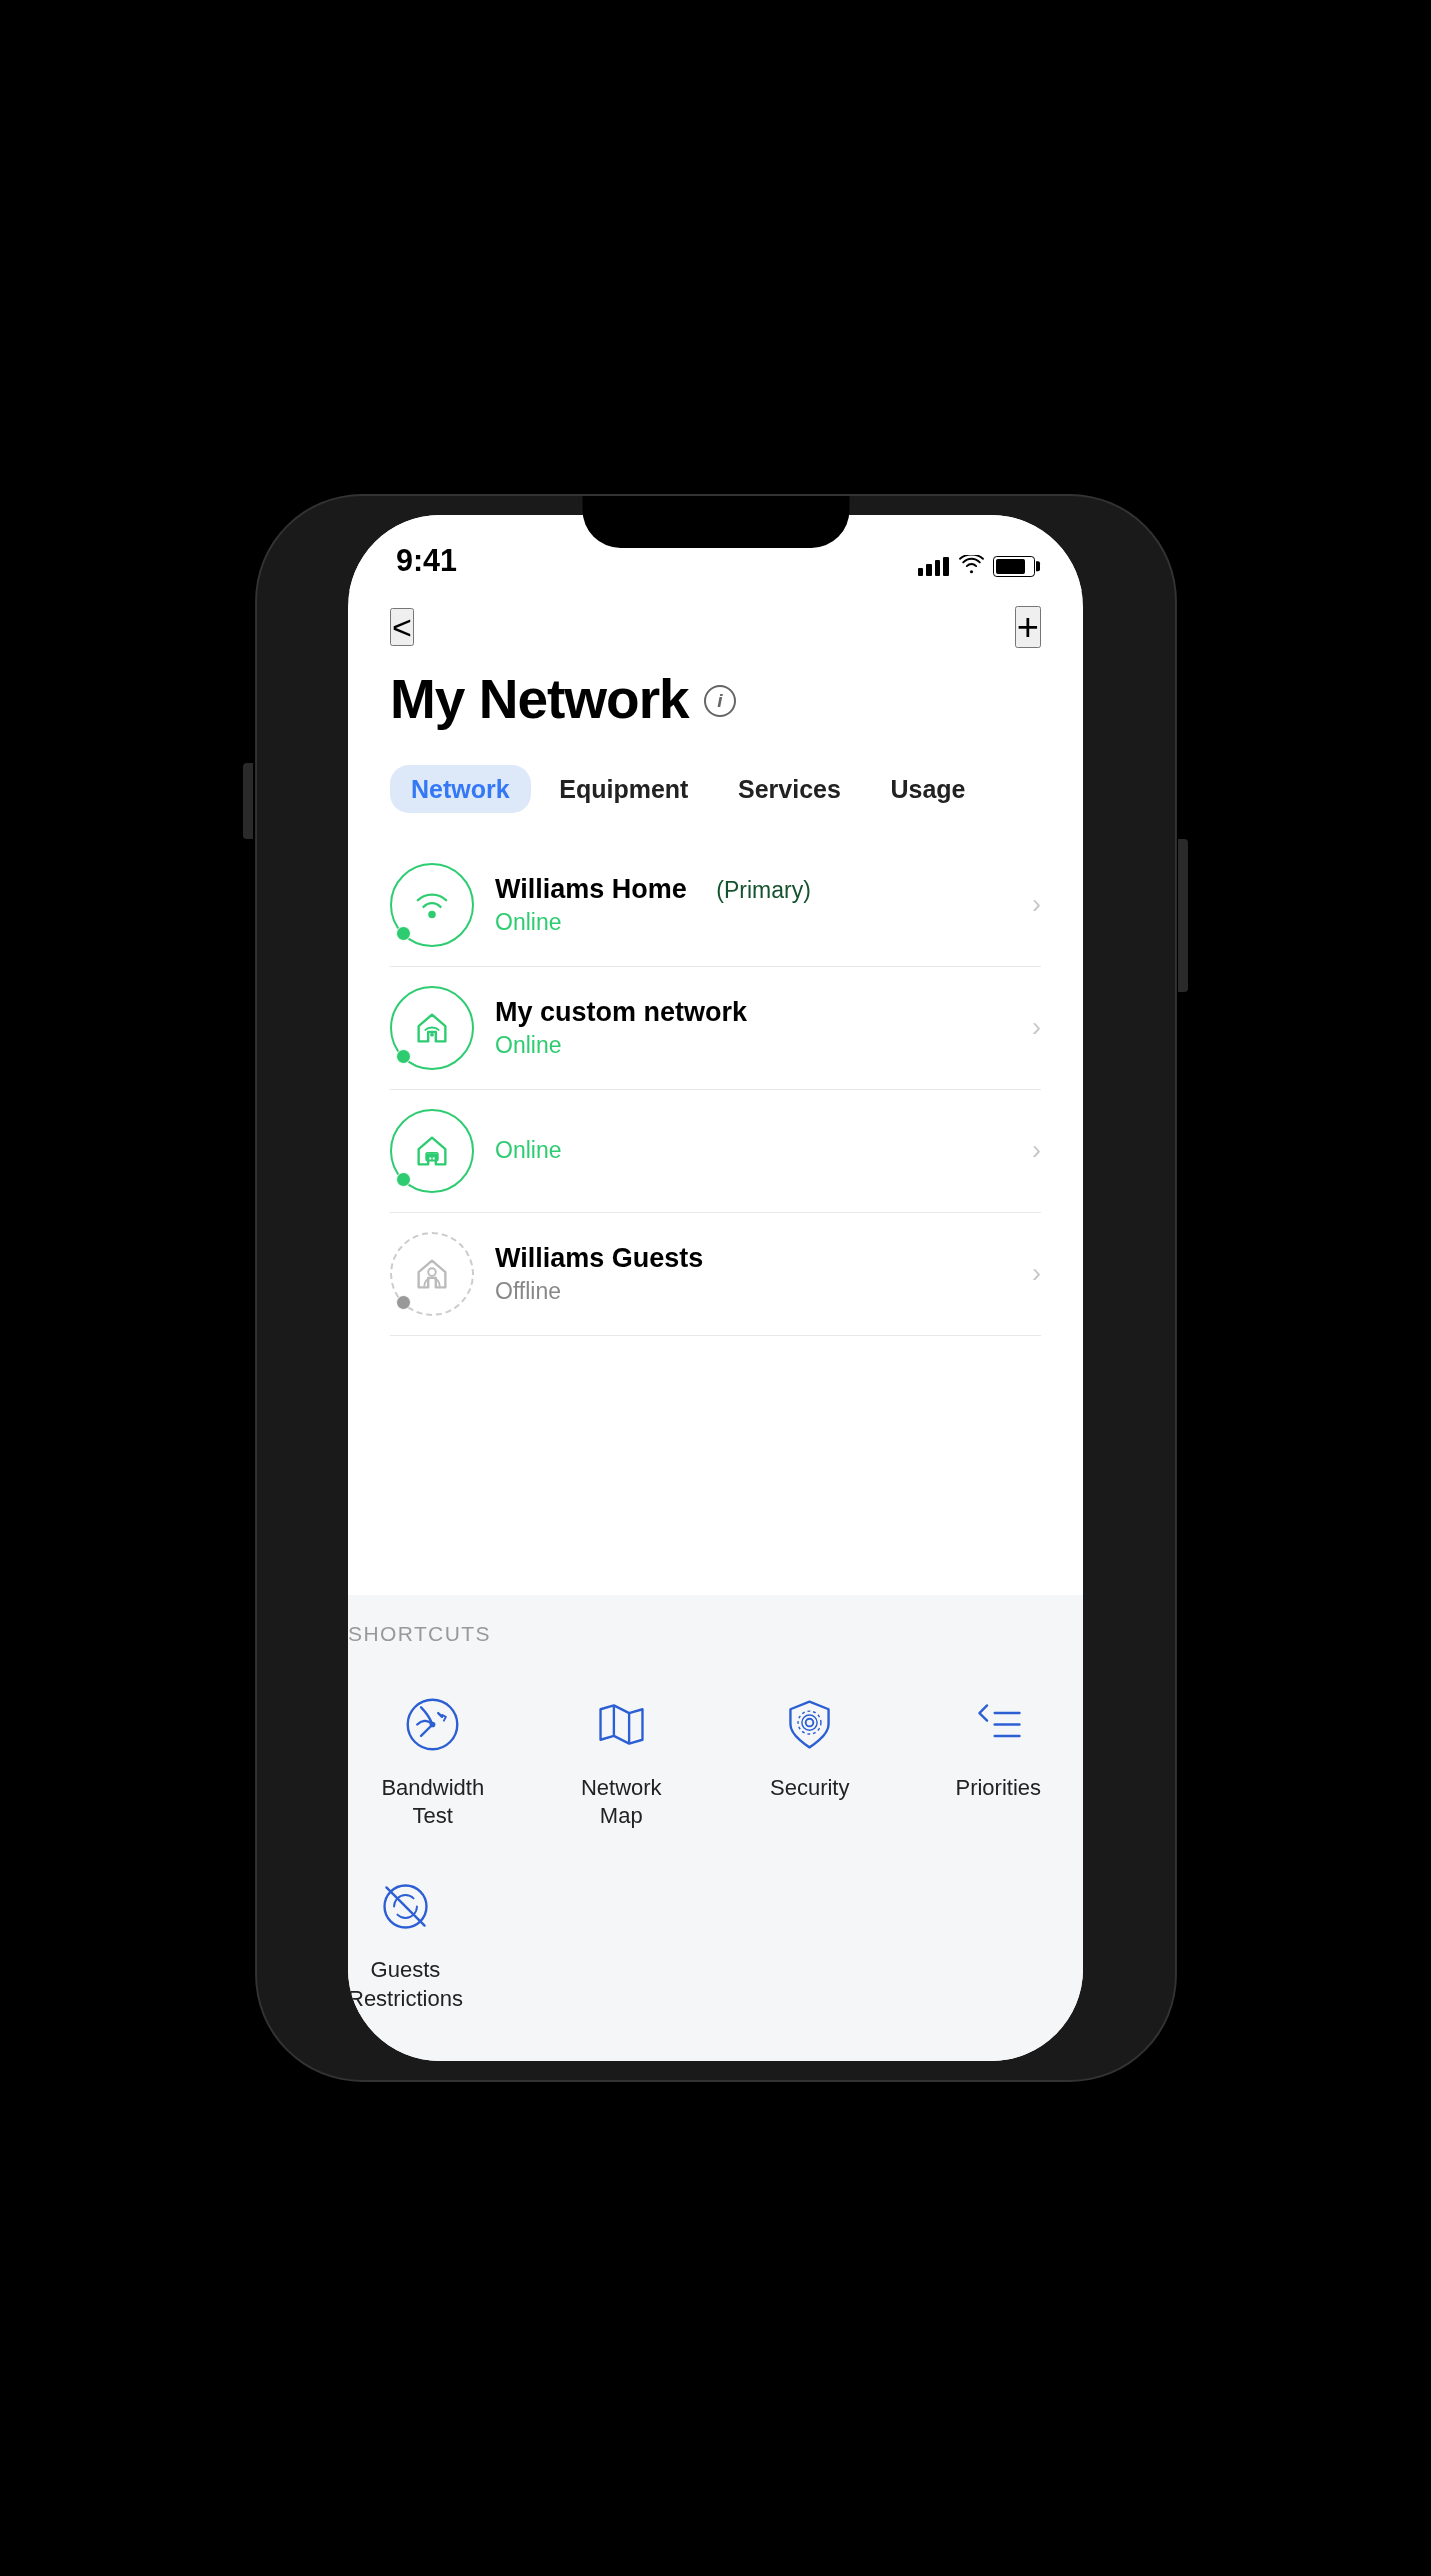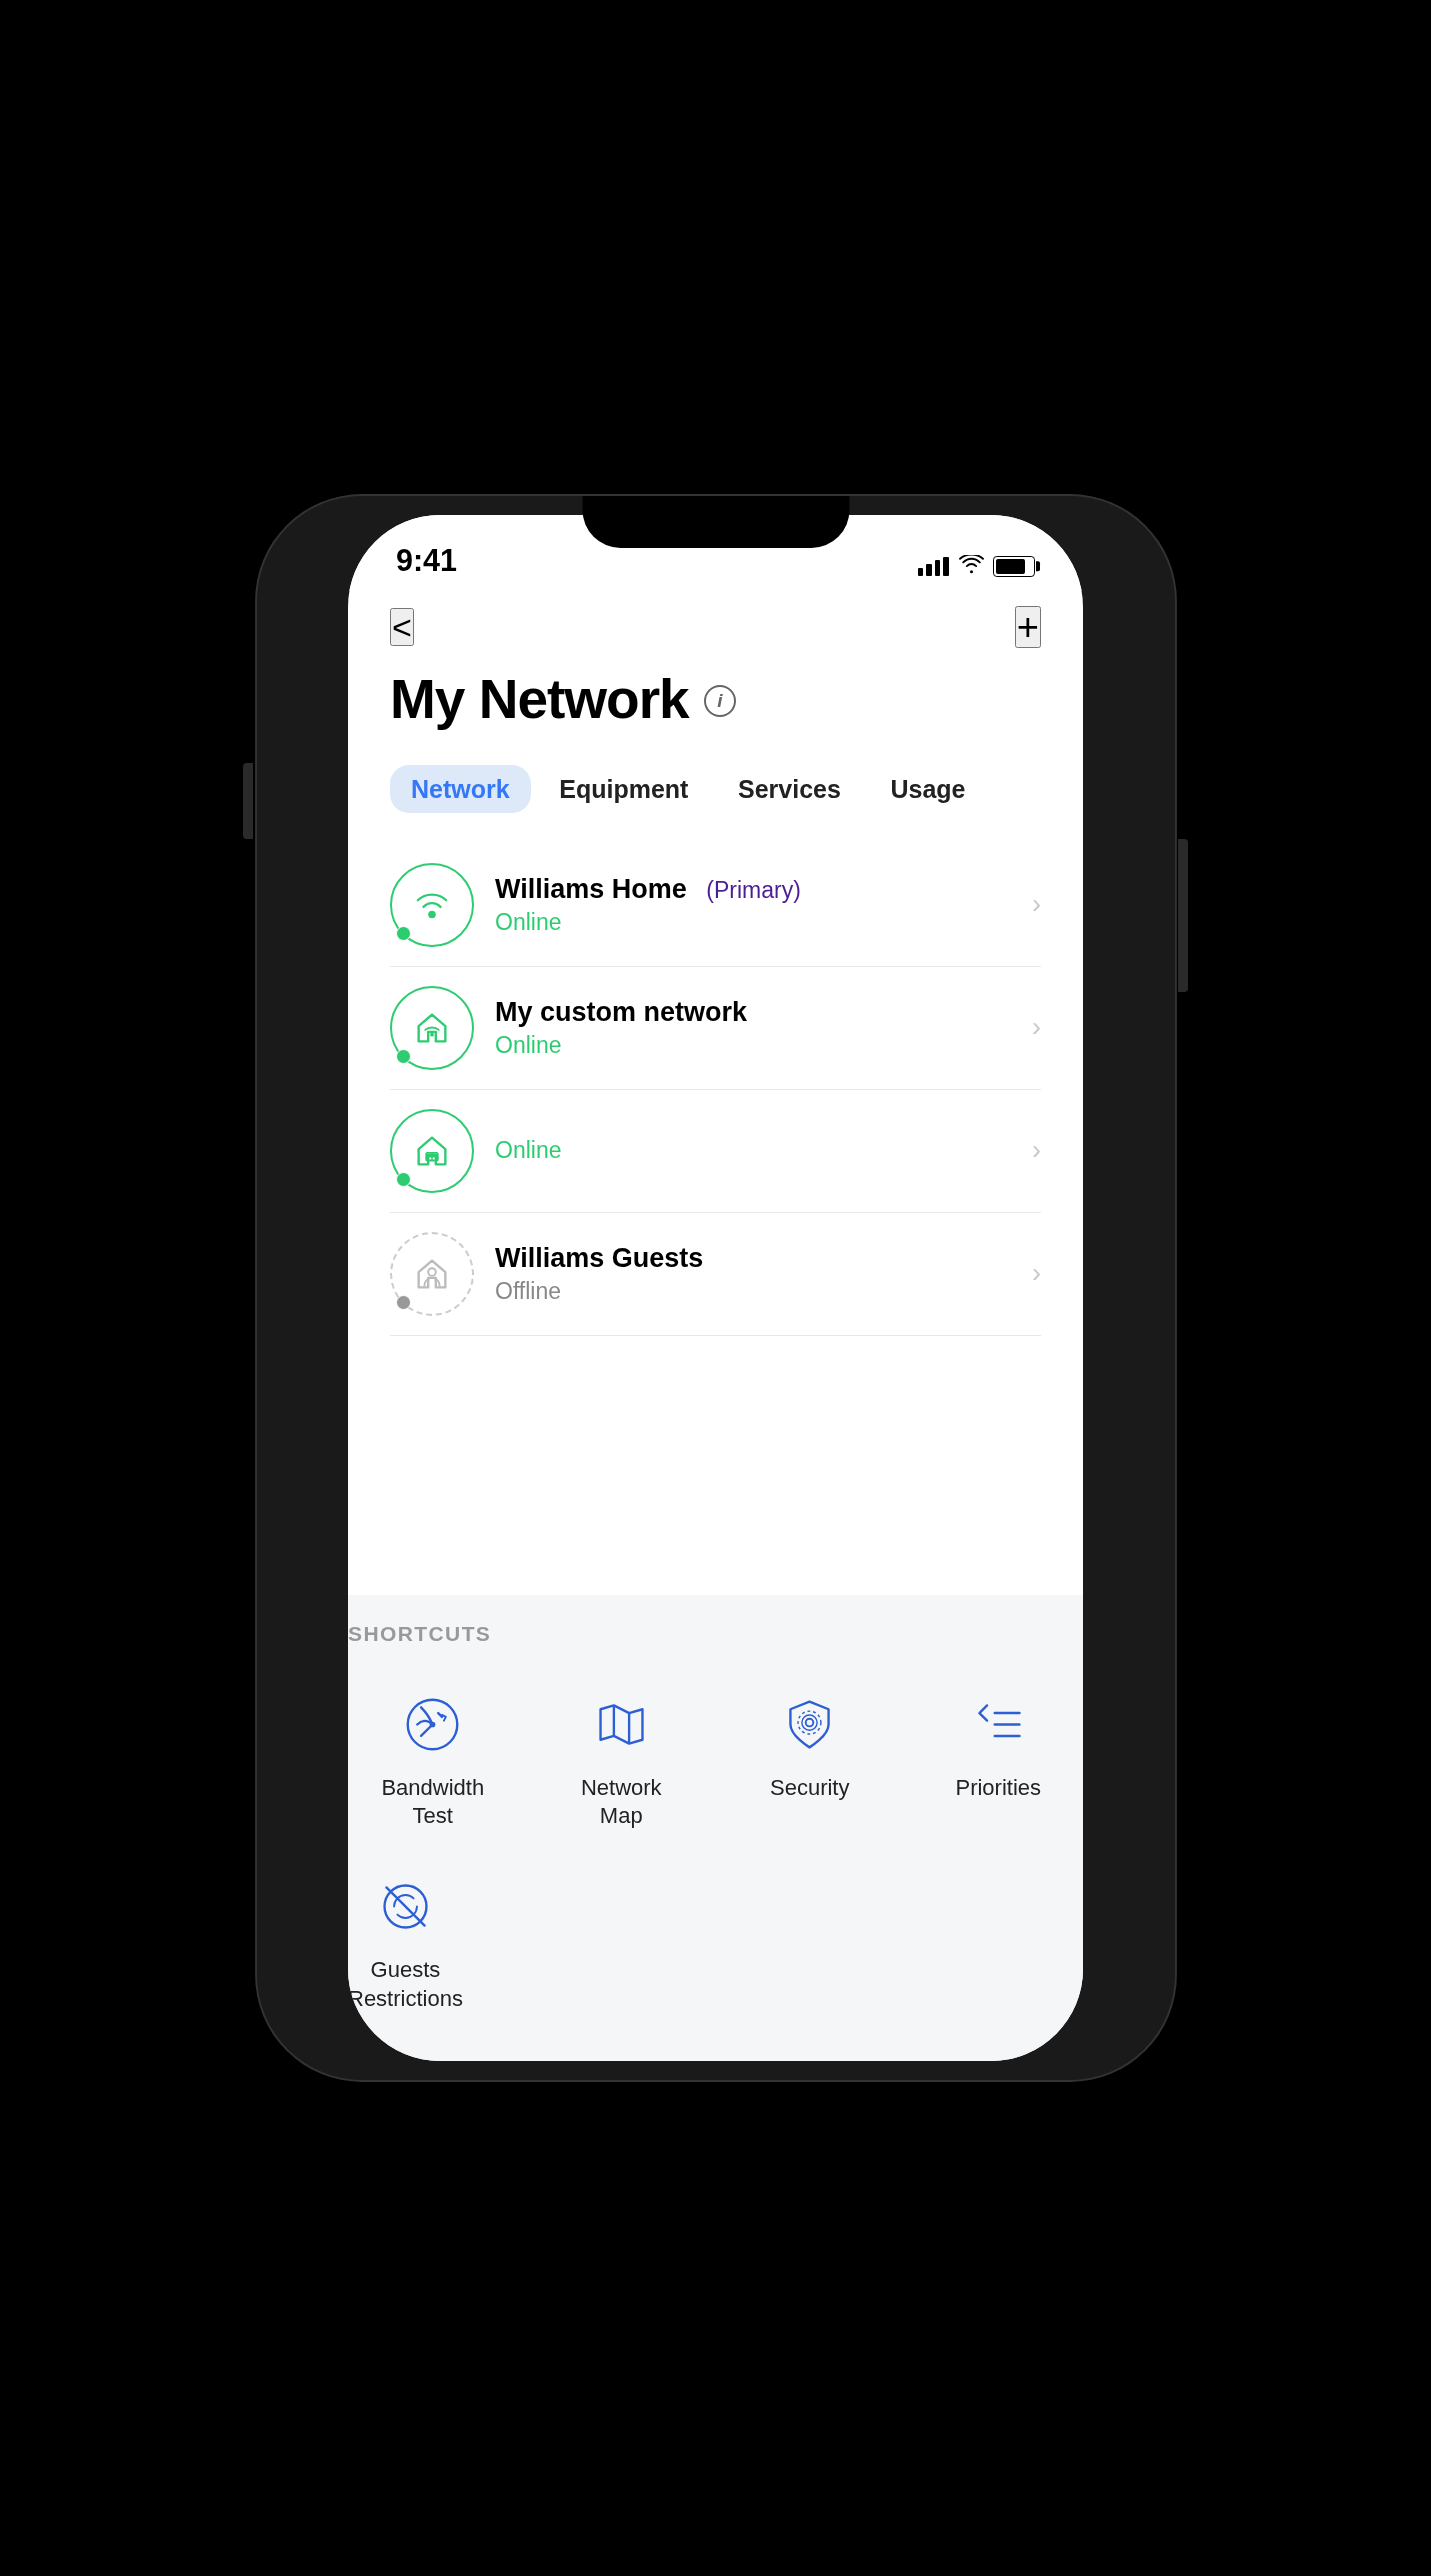--- a/index.html
+++ b/index.html
@@ -276,23 +276,23 @@
 
     .network-name {
       font-size: 27px;
       font-weight: 600;
       color: #000;
       margin-bottom: 3.8px;
     }
 
     .network-primary {
       font-size: 23px;
-      color: #4c1d95;
+      color: #14532d;
       font-weight: 400;
-      margin-left: 12px;
+      margin-left: 22px;
     }
 
     .network-status-text {
       font-size: 23px;
       font-weight: 500;
     }
 
     .network-status-text.online {
       color: #2ecc71;
     }
@@ -309,21 +309,21 @@
 
     
     .shortcuts-section {
       background: #f5f6f8;
       margin: 0 -42px;
       padding: 27px 42px 0;
     }
 
     .shortcuts-label {
       font-size: 21px;
-      font-weight: 700;
+      font-weight: 400;
       color: #999;
       letter-spacing: 1.4px;
       margin-bottom: 30.5px;
     }
 
     .shortcuts-grid {
       display: grid;
       grid-template-columns: repeat(4, 1fr);
       gap: 19px;
       margin-bottom: 19px;

